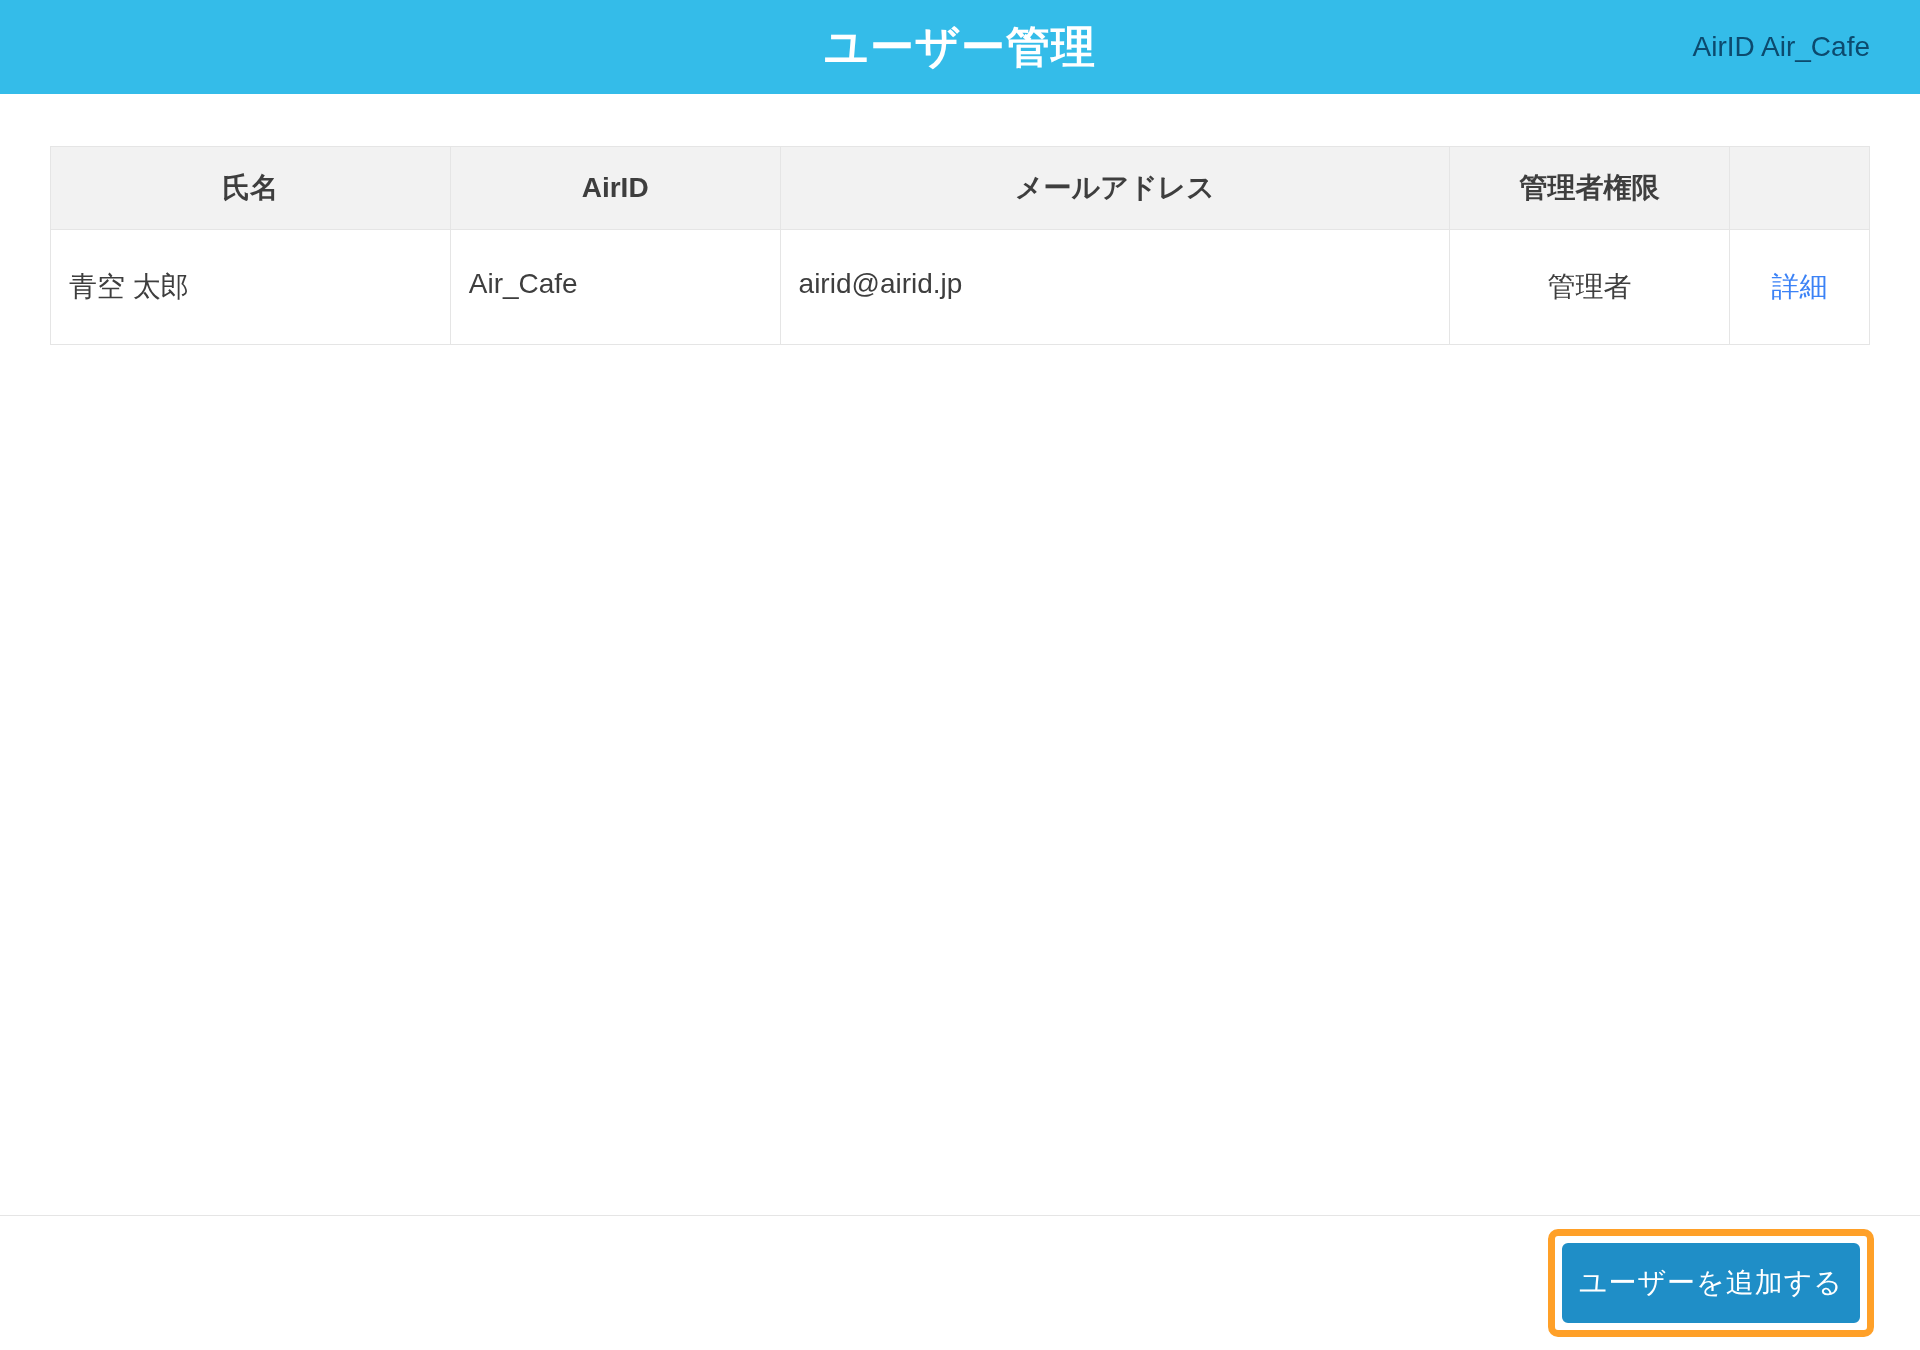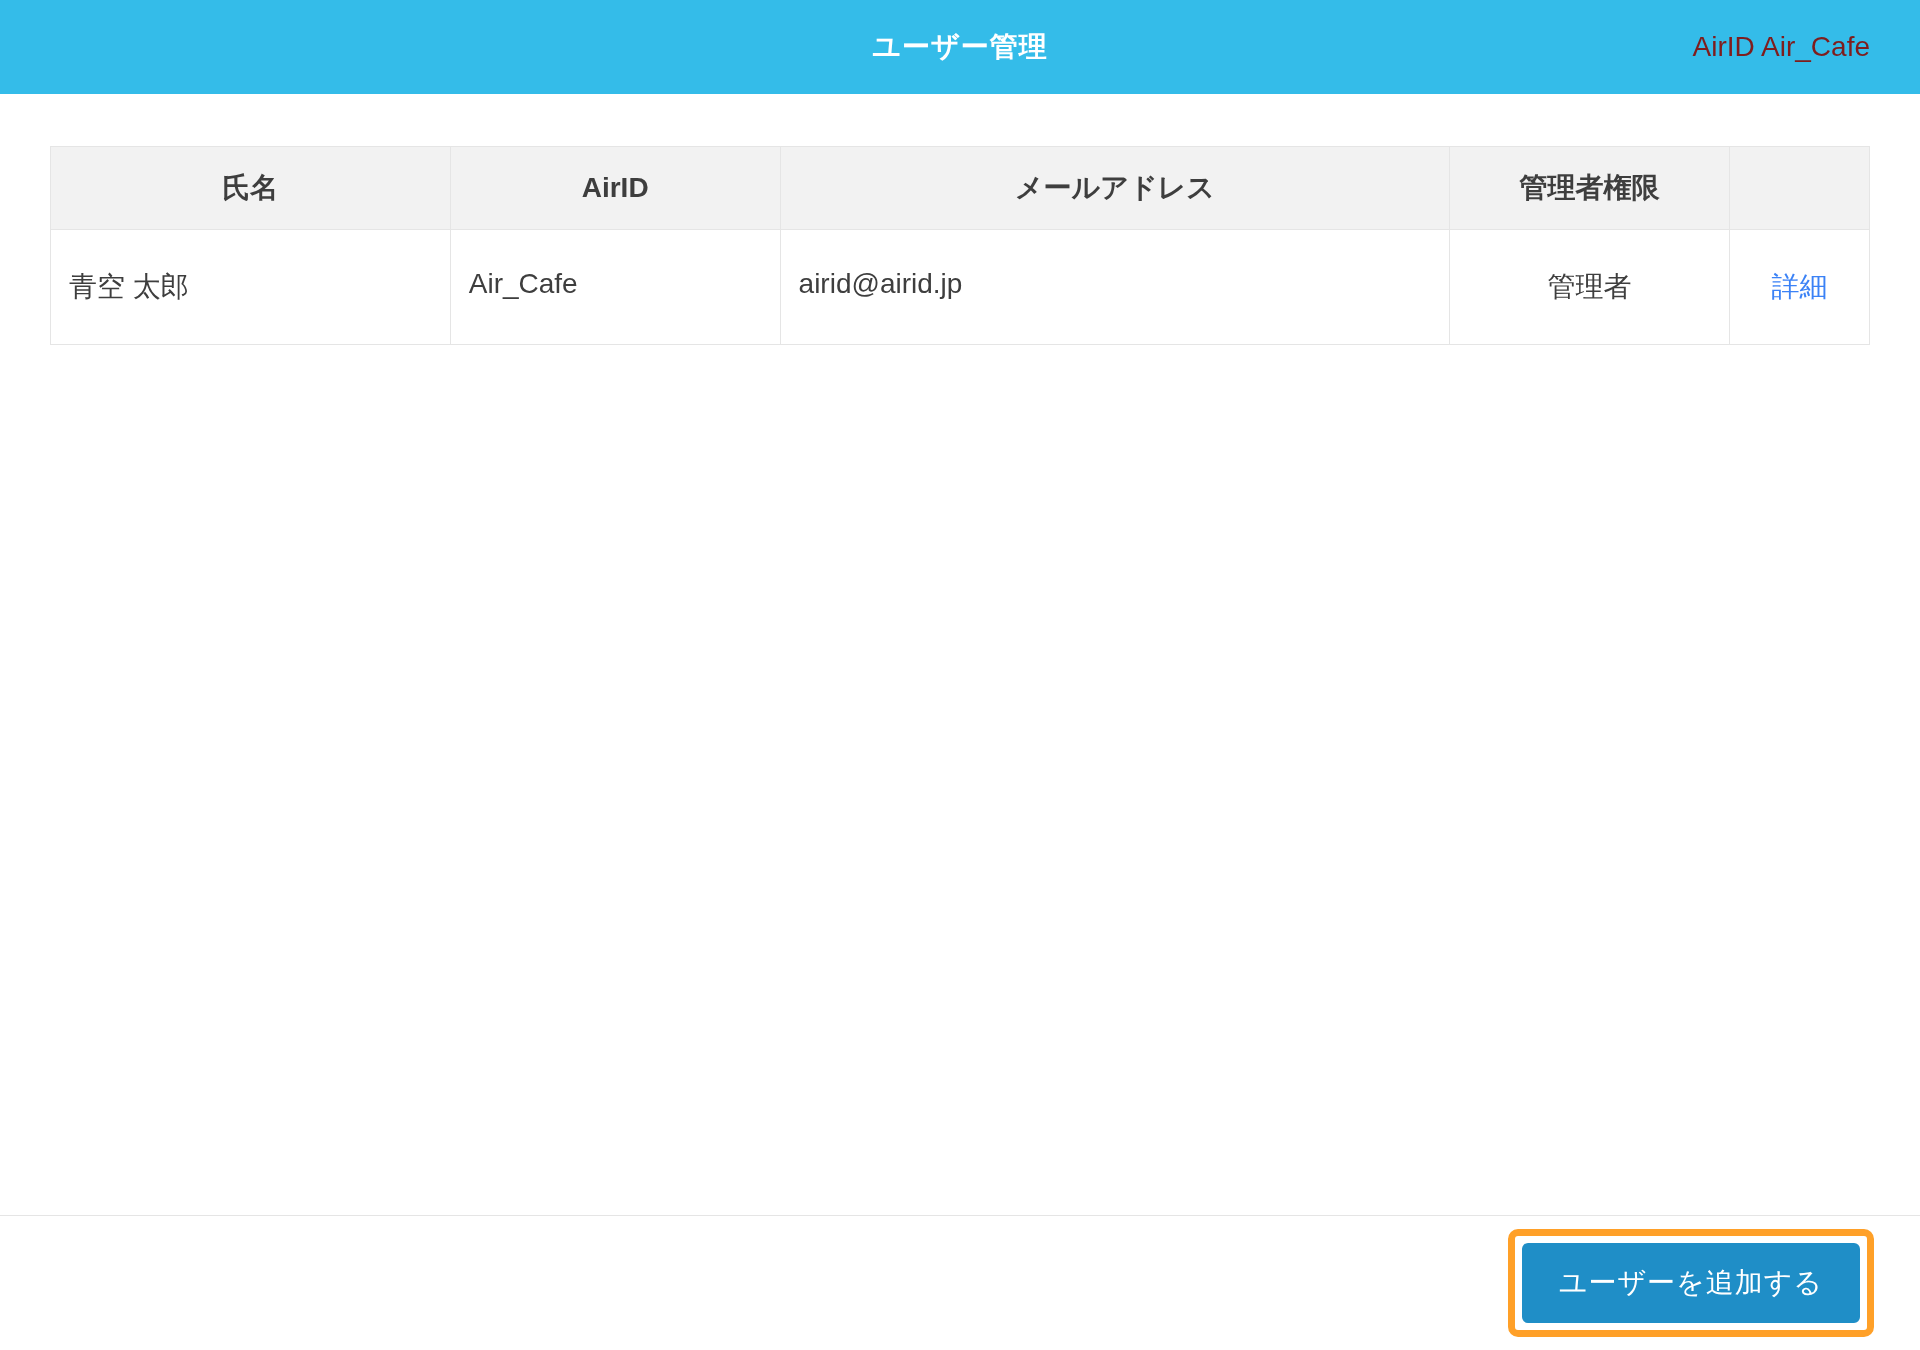--- a/index.html
+++ b/index.html
@@ -18,28 +18,28 @@
     .header {
       background: #34bce9;
       height: 94px;
       display: flex;
       align-items: center;
       justify-content: center;
       position: relative;
     }
     .header-title {
       color: #ffffff;
-      font-size: 28px;
+      font-size: 44px;
       font-weight: 700;
       letter-spacing: 1px;
     }
     .header-account {
       position: absolute;
       right: 50px;
-      color: #7f1d1d;
+      color: #0c4a6e;
       font-size: 28px;
       font-weight: 400;
     }
     .content {
       padding: 52px 50px 0 50px;
     }
     table {
       width: 100%;
       border-collapse: collapse;
       border: 1px solid #e5e5e5;
@@ -105,21 +105,21 @@
       border-radius: 10px;
       padding: 7px;
       display: inline-block;
     }
     .add-user-button {
       background: #1f8ec7;
       border: 3px solid #1f8ec7;
       color: #ffffff;
       font-size: 28px;
       font-weight: 500;
-      padding: 18px 34px;
+      padding: 18px 14px;
       border-radius: 6px;
       cursor: pointer;
       font-family: inherit;
       letter-spacing: 1px;
     }
   </style>
 </head>
 <body>
 
 <div class="header">

